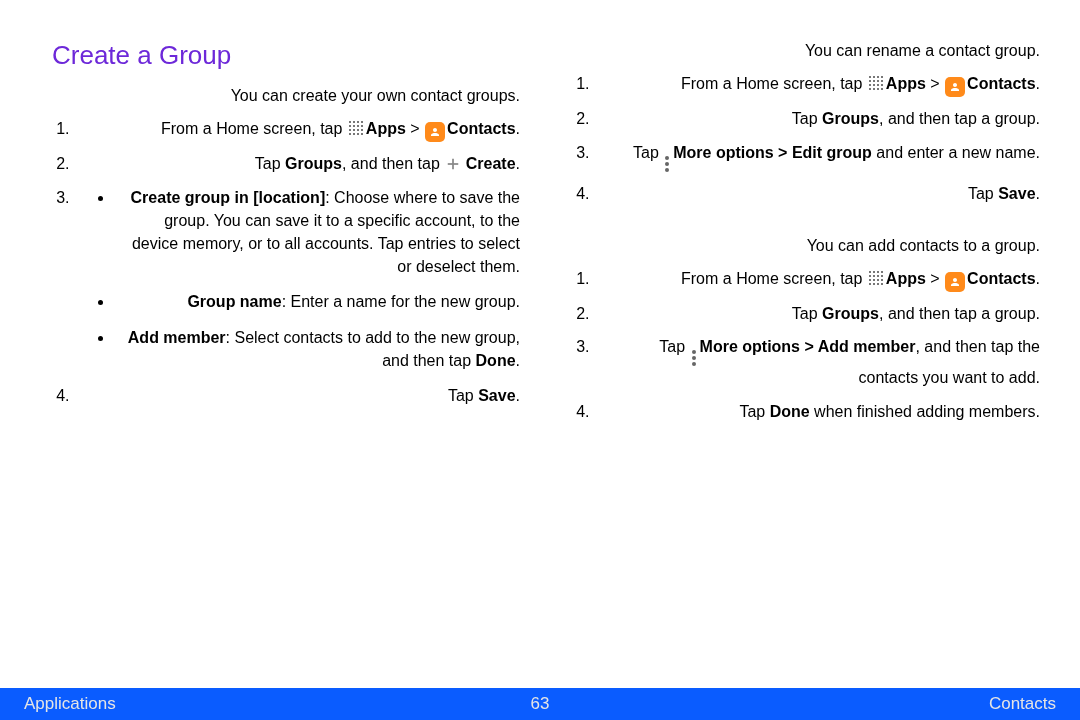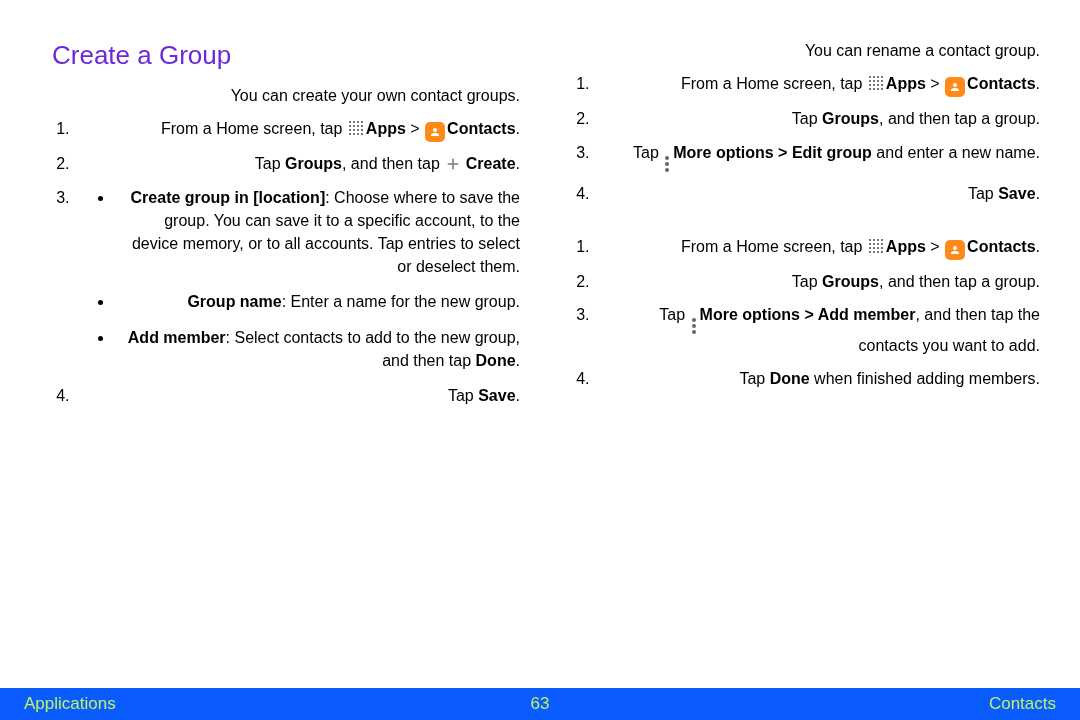--- a/index.html
+++ b/index.html
@@ -87,21 +87,21 @@
   .icon-more span {
     width:4px; height:4px; border-radius:50%;
     background:#666;
   }
 
   .footer {
     position:absolute;
     left:0; right:0; bottom:0;
     height:32px;
     background:#0a5cff;
-    color:#bef264;
+    color:#e5e5e5;
     display:flex;
     align-items:center;
     padding:4px 24px;
     font-size:17px;
   }
   .footer-center {
     position:absolute; left:50%; transform:translateX(-50%);
   }
   .footer-right { margin-left:auto; }
 </style>
@@ -166,20 +166,21 @@
               <span></span>
             </span><b>More options &gt; Edit group</b><span> and enter a new name.</span>
         </li>
         <li>
           <span>Tap </span><b>Save</b><span>.</span>
         </li>
       </ol>
     </div>
 
     <div class="section">
+      <p class="intro">You can add contacts to a group.</p>
       <ol class="steps">
         <li>
           <span>From a Home screen, tap </span><span class="icon-apps"></span><b>Apps</b><span> &gt; </span><span class="icon-contacts">
               <svg viewBox="0 0 24 24">
                 <path d="M12 12c2.2 0 4-1.8 4-4s-1.8-4-4-4-4 1.8-4 4 1.8 4 4 4zm0 2c-2.7 0-8 1.3-8 4v2h16v-2c0-2.7-5.3-4-8-4z"></path>
               </svg>
             </span><b>Contacts</b><span>.</span>
         </li>
         <li>
           <span>Tap </span><b>Groups</b><span>, and then tap a group.</span>

